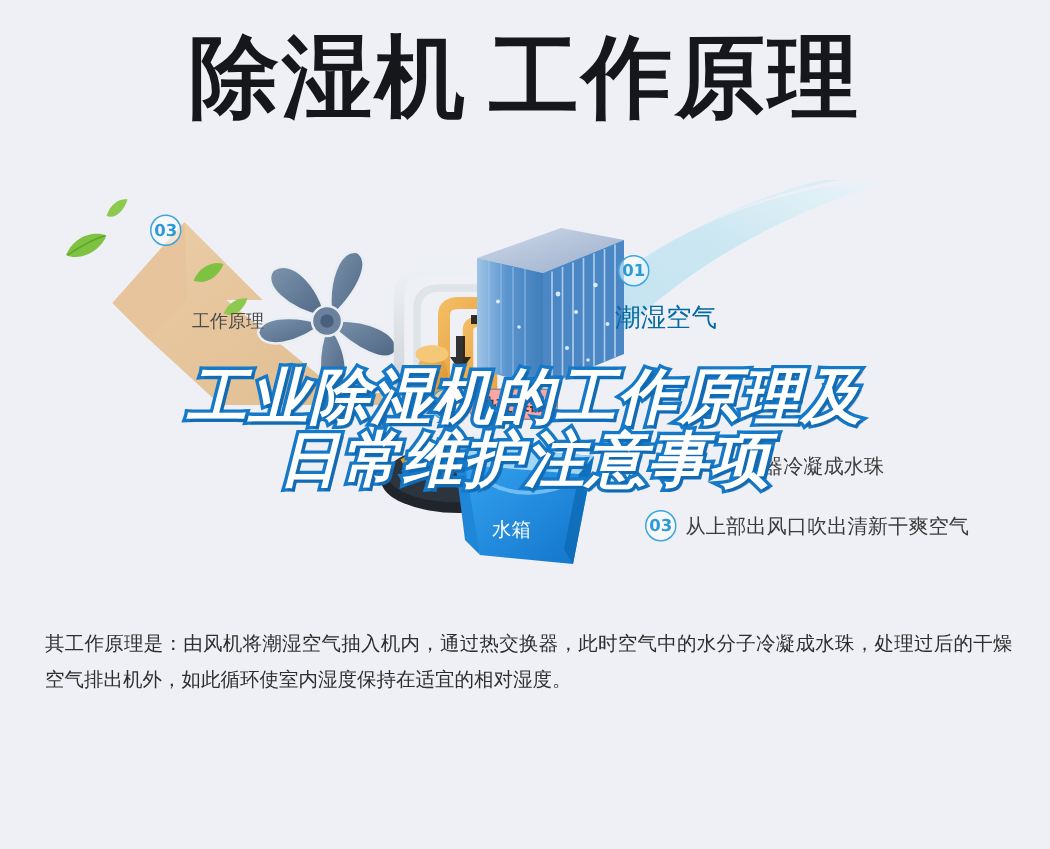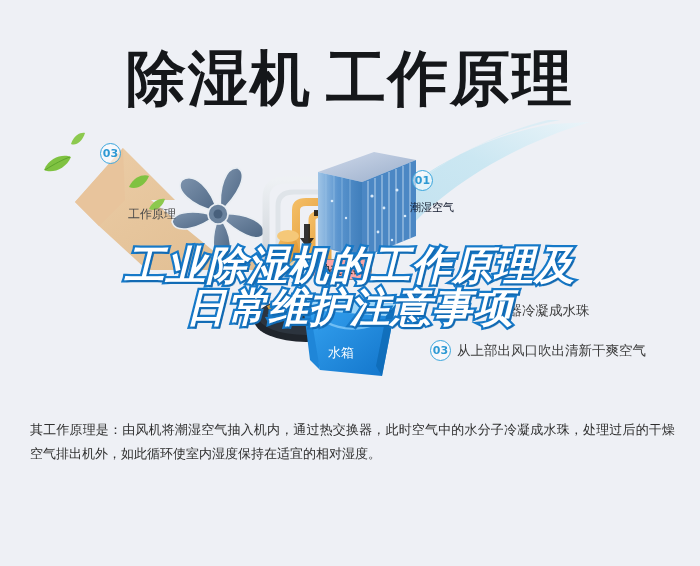--- a/index.html
+++ b/index.html
@@ -7,21 +7,21 @@
     width:700px;height:566px;
     background:#eef0f5;
     font-family:"Liberation Sans","DejaVu Sans",sans-serif;
     overflow:hidden;position:relative;
   }
   .page{position:relative;width:700px;height:566px;background:#eef0f5;}
 
   
   .header{
     position:absolute;left:0;top:22px;width:700px;height:86px;
-    display:flex;align-items:flex-end;justify-content:center;
+    display:flex;align-items:flex-start;justify-content:center;
   }
   .header-title{
     font-size:60px;font-weight:bold;color:#15171a;
     letter-spacing:2px;line-height:1;white-space:nowrap;
     font-family:"DejaVu Sans","Liberation Sans",sans-serif;
   }
   .header-title .seg2{margin-left:14px;}
 
   
   .stage{position:absolute;left:0;top:118px;width:700px;height:272px;}
@@ -75,21 +75,21 @@
   .bubble:before{
     content:"";position:absolute;left:50%;margin-left:-4px;bottom:-5px;
     width:0;height:0;border-left:4px solid transparent;
     border-right:4px solid transparent;border-top:6px solid #f4f5f8;
     z-index:2;
   }
 
   
   .lbl-group{position:absolute;display:flex;flex-direction:column;align-items:flex-start;}
   .lbl-text{
-    font-size:11px;color:#0f172a;white-space:nowrap;
+    font-size:17px;color:#0369a1;white-space:nowrap;
     font-family:"DejaVu Sans","Liberation Sans",sans-serif;
   }
   .lbl-01{left:410px;top:52px;}
   .lbl-01 .num-badge{margin-bottom:9px;margin-left:2px;}
   .lbl-03{left:100px;top:25px;}
   .dry-text{
     position:absolute;left:128px;top:88px;font-size:12px;color:#4a4a4a;
     font-family:"DejaVu Sans","Liberation Sans",sans-serif;white-space:nowrap;
   }
   .tank-text{

